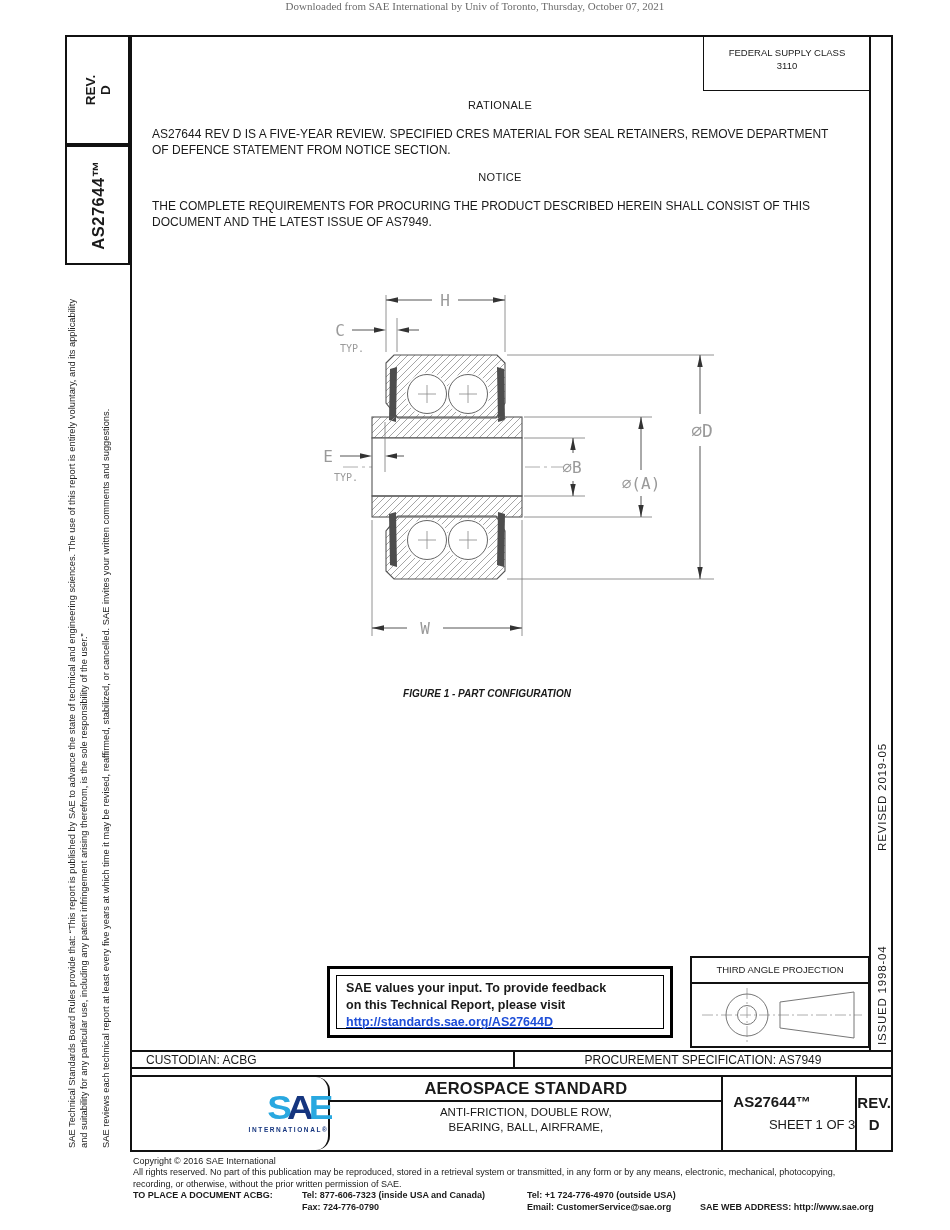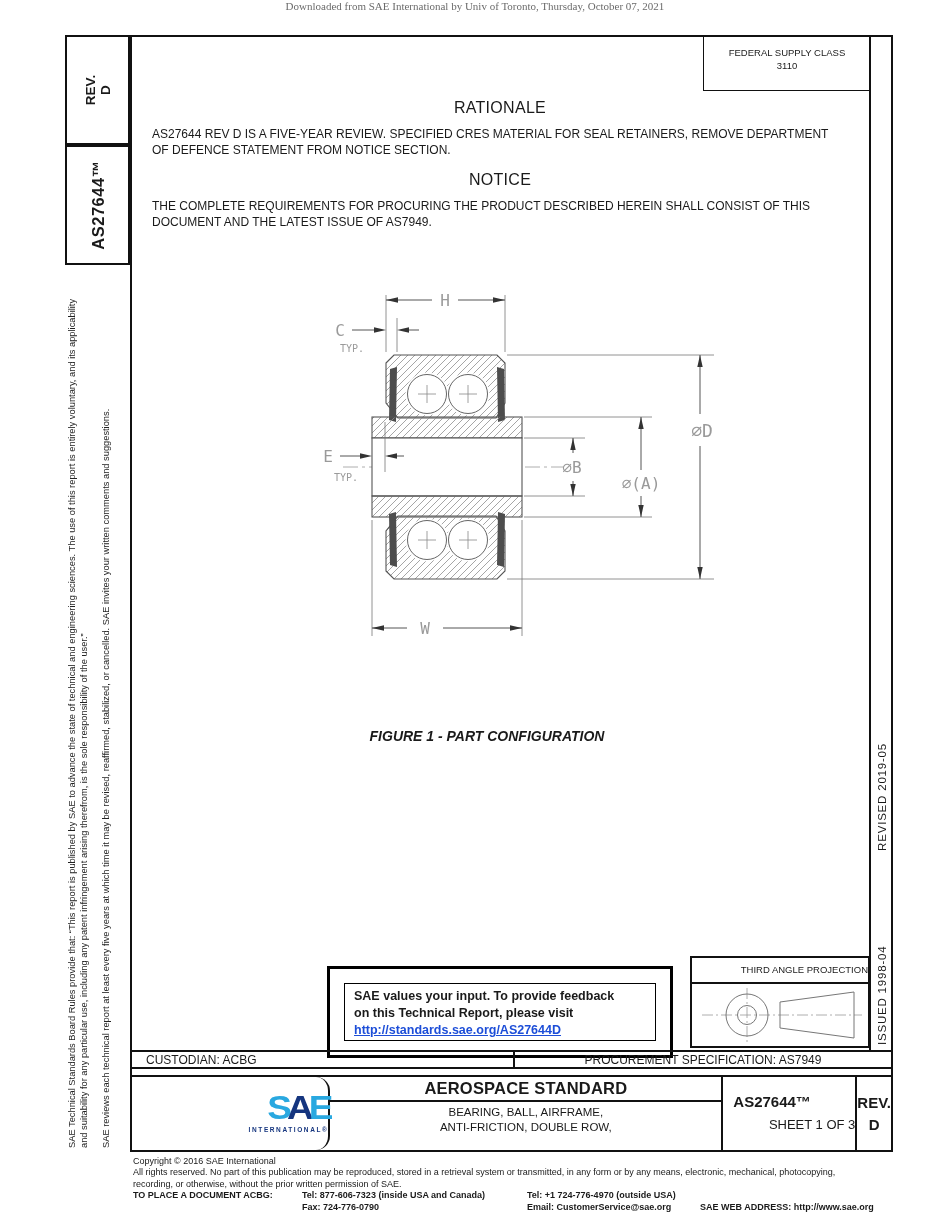--- a/index.html
+++ b/index.html
@@ -22,39 +22,39 @@
   #disclaimer{left:67px;top:284px;width:864px;height:62px;font-size:9.3px;line-height:11.5px;color:#222;}
   #disclaimer p{margin:0 0 11px 0;}
 
   
   #main-box{left:130px;top:35px;width:763px;height:1117px;}
   #right-divider{left:869px;top:35px;width:1.5px;height:1015px;background:#111;}
   #fsc-box{left:703px;top:35px;width:167px;height:56px;border-left:1.5px solid #111;
            border-bottom:1.5px solid #111;box-sizing:border-box;padding-top:11px;
            font-size:9.5px;line-height:13px;text-align:center;}
 
-  .sec-head{left:130px;width:740px;text-align:center;font-size:16px;letter-spacing:.3px;}
+  .sec-head{left:130px;width:740px;text-align:center;font-size:11px;letter-spacing:.3px;}
   .sec-body{left:152px;font-size:12px;line-height:15.5px;}
 
   
   #fig-svg{left:300px;top:285px;}
   #fig-caption{left:306px;top:688px;width:362px;text-align:center;font-weight:bold;
-               font-style:italic;font-size:14px;margin-top:40px;}
+               font-style:italic;font-size:10px;}
   .dimtxt{font-family:"DejaVu Sans Mono",monospace;fill:#9a9a9a;}
 
   
-  #fb-outer{left:327px;top:966px;width:346px;height:92px;border:3px solid #000;
-            box-sizing:border-box;padding:14px;}
+  #fb-outer{left:327px;top:966px;width:346px;height:72px;border:3px solid #000;
+            box-sizing:border-box;padding:6px;}
   #fb-inner{border:1.5px solid #000;height:100%;box-sizing:border-box;padding:4px 9px;
             font-size:12.5px;font-weight:bold;line-height:17px;}
   #fb-inner a{font-weight:bold;}
 
   
   #tap-box{left:690px;top:956px;width:180px;height:92px;border:2px solid #111;box-sizing:border-box;}
-  #tap-head{border-bottom:2px solid #111;height:24px;line-height:24px;text-align:right;font-size:9.5px;}
+  #tap-head{border-bottom:2px solid #111;height:24px;line-height:24px;text-align:center;font-size:9.5px;}
 
   
   #cust-row{left:130px;top:1050px;width:763px;height:19px;border:2.5px solid #111;
             box-sizing:border-box;display:flex;font-size:12px;}
   #cust-cell{width:383px;border-right:2px solid #111;box-sizing:border-box;display:flex;
              align-items:center;padding-left:14px;}
   #proc-cell{flex:1;display:flex;align-items:center;justify-content:center;}
   #title-block{left:130px;top:1074.5px;width:763px;height:77.5px;border:2.5px solid #111;
                box-sizing:border-box;display:flex;}
   .tb-cell{box-sizing:border-box;border-right:2.5px solid #111;}
@@ -223,22 +223,22 @@
     <div id="tb-logo" class="tb-cell">
       <div id="logo-letters">
         <span style="color:#29a8e0">S</span><span style="color:#15357f">A</span><span style="color:#29a8e0">E</span>
       </div>
       <div id="logo-sub" style="color:#15357f">INTERNATIONAL®</div>
     </div>
     <div id="tb-title" class="tb-cell">
       <div id="tb-std">AEROSPACE STANDARD</div>
       <div id="tb-rule"></div>
       <div style="padding-top:3px">
+        <div class="tb-sub">ANTI-FRICTION, DOUBLE ROW,</div>
         <div class="tb-sub">BEARING, BALL, AIRFRAME,</div>
-        <div class="tb-sub">ANTI-FRICTION, DOUBLE ROW,</div>
       </div>
     </div>
     <div id="tb-num" class="tb-cell">
       <div id="tb-docnum">AS27644™</div>
       <div id="tb-sheet">SHEET 1 OF 3</div>
     </div>
     <div id="tb-rev" class="tb-cell">
       <span>REV.</span>
       <span>D</span>
     </div>

